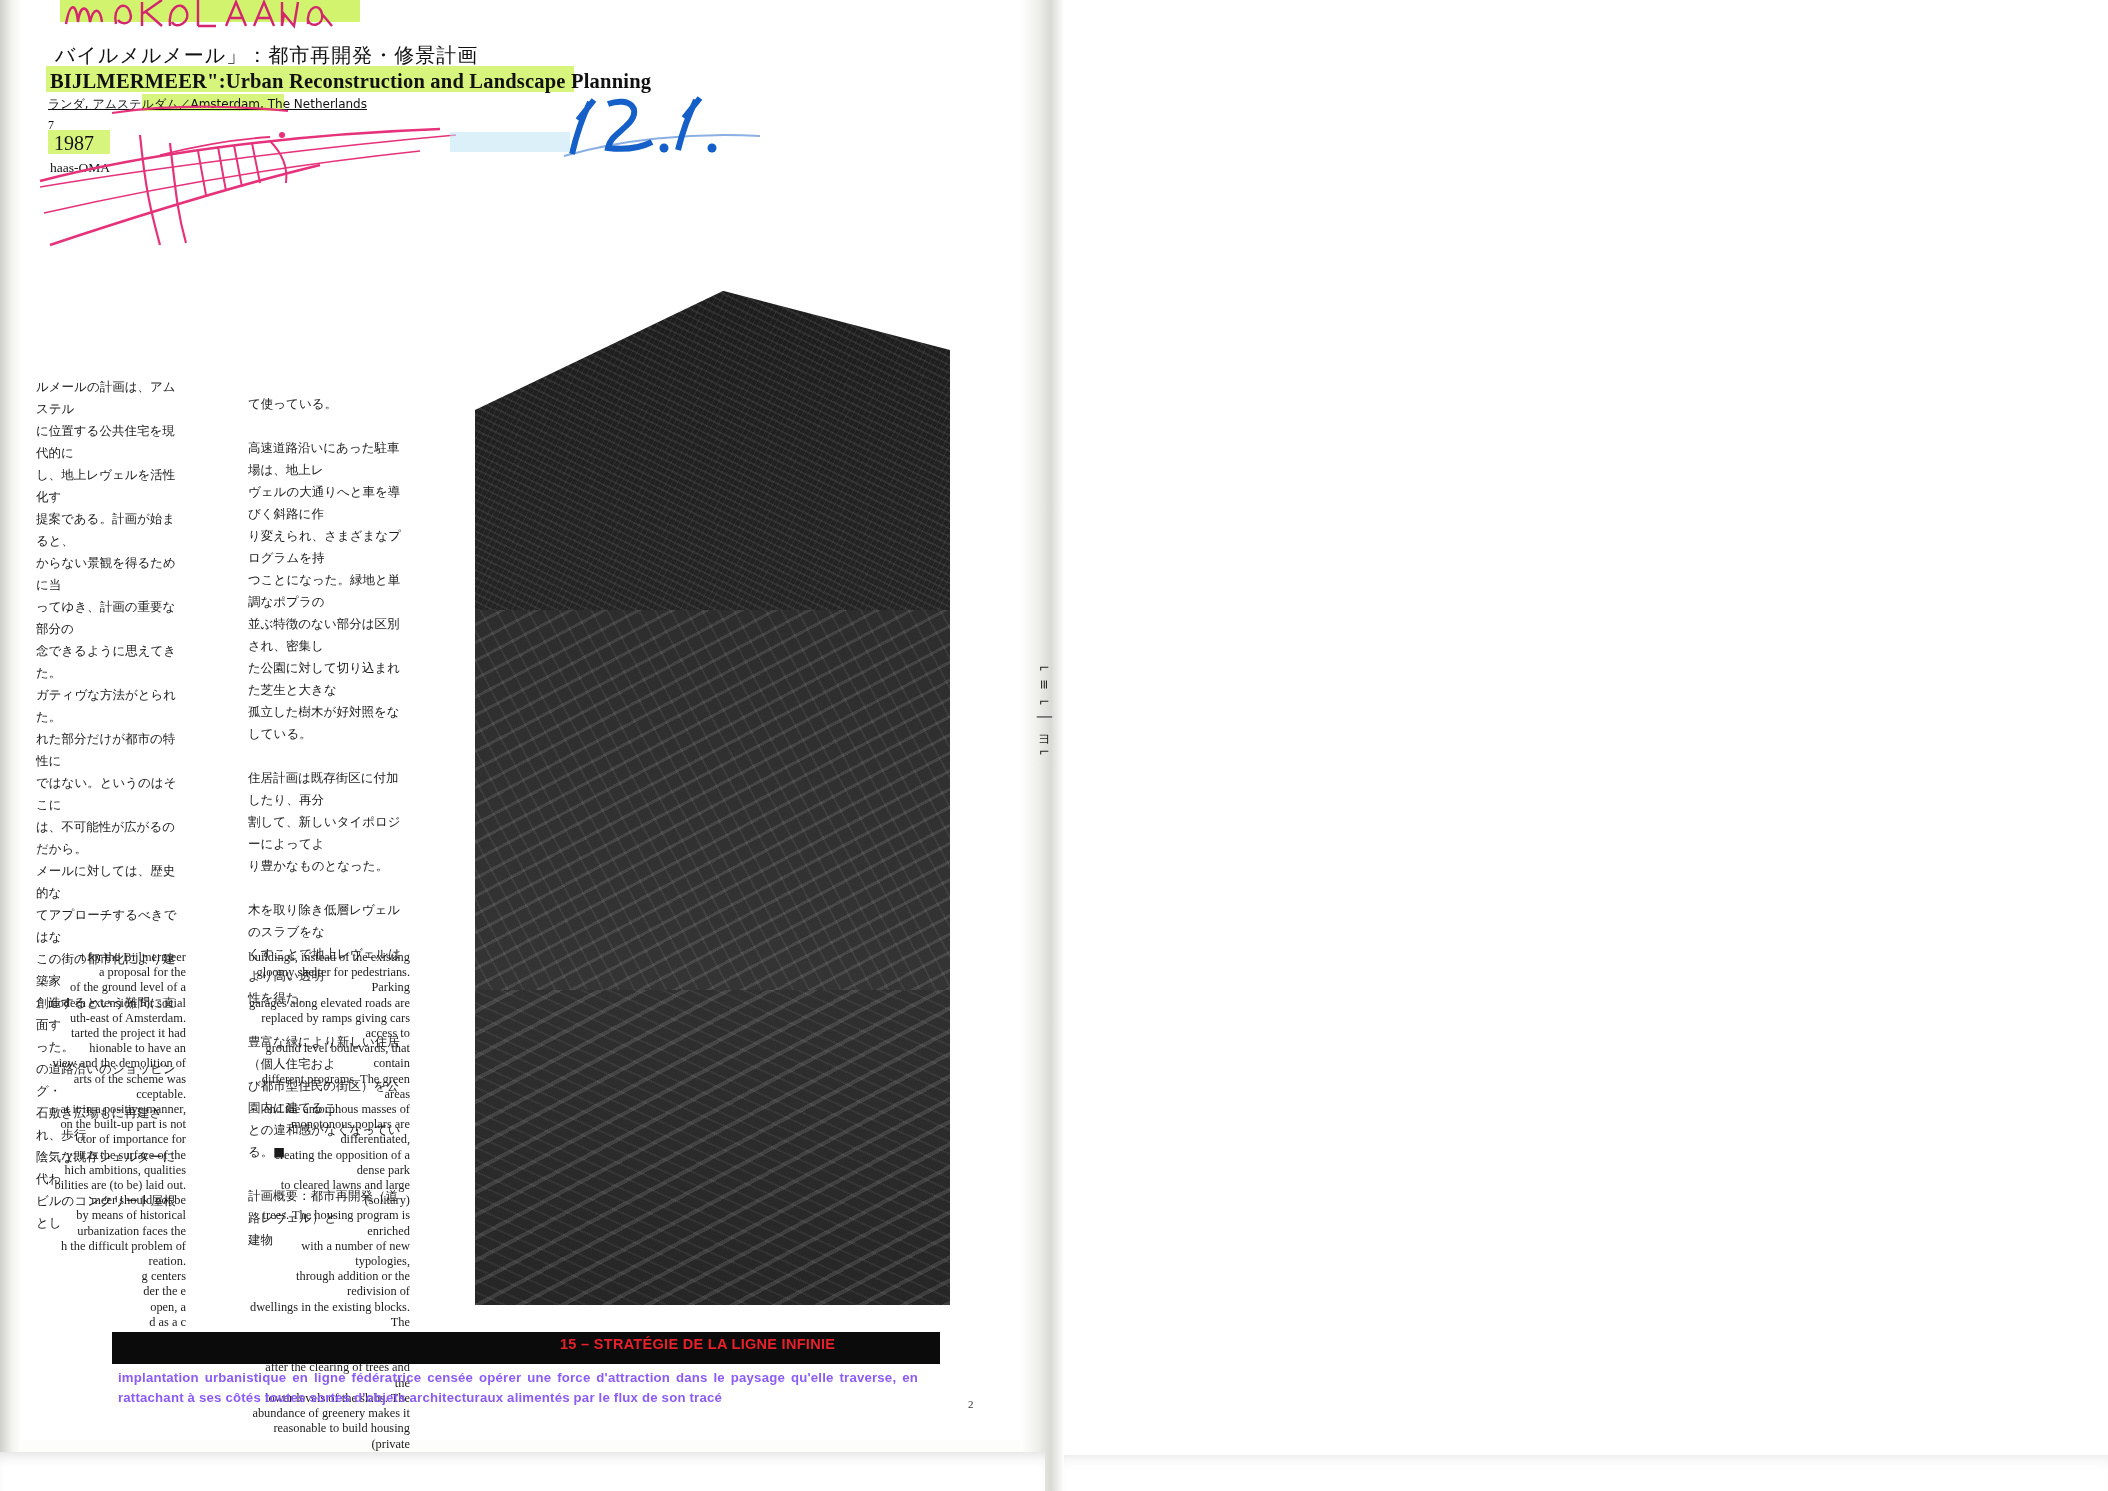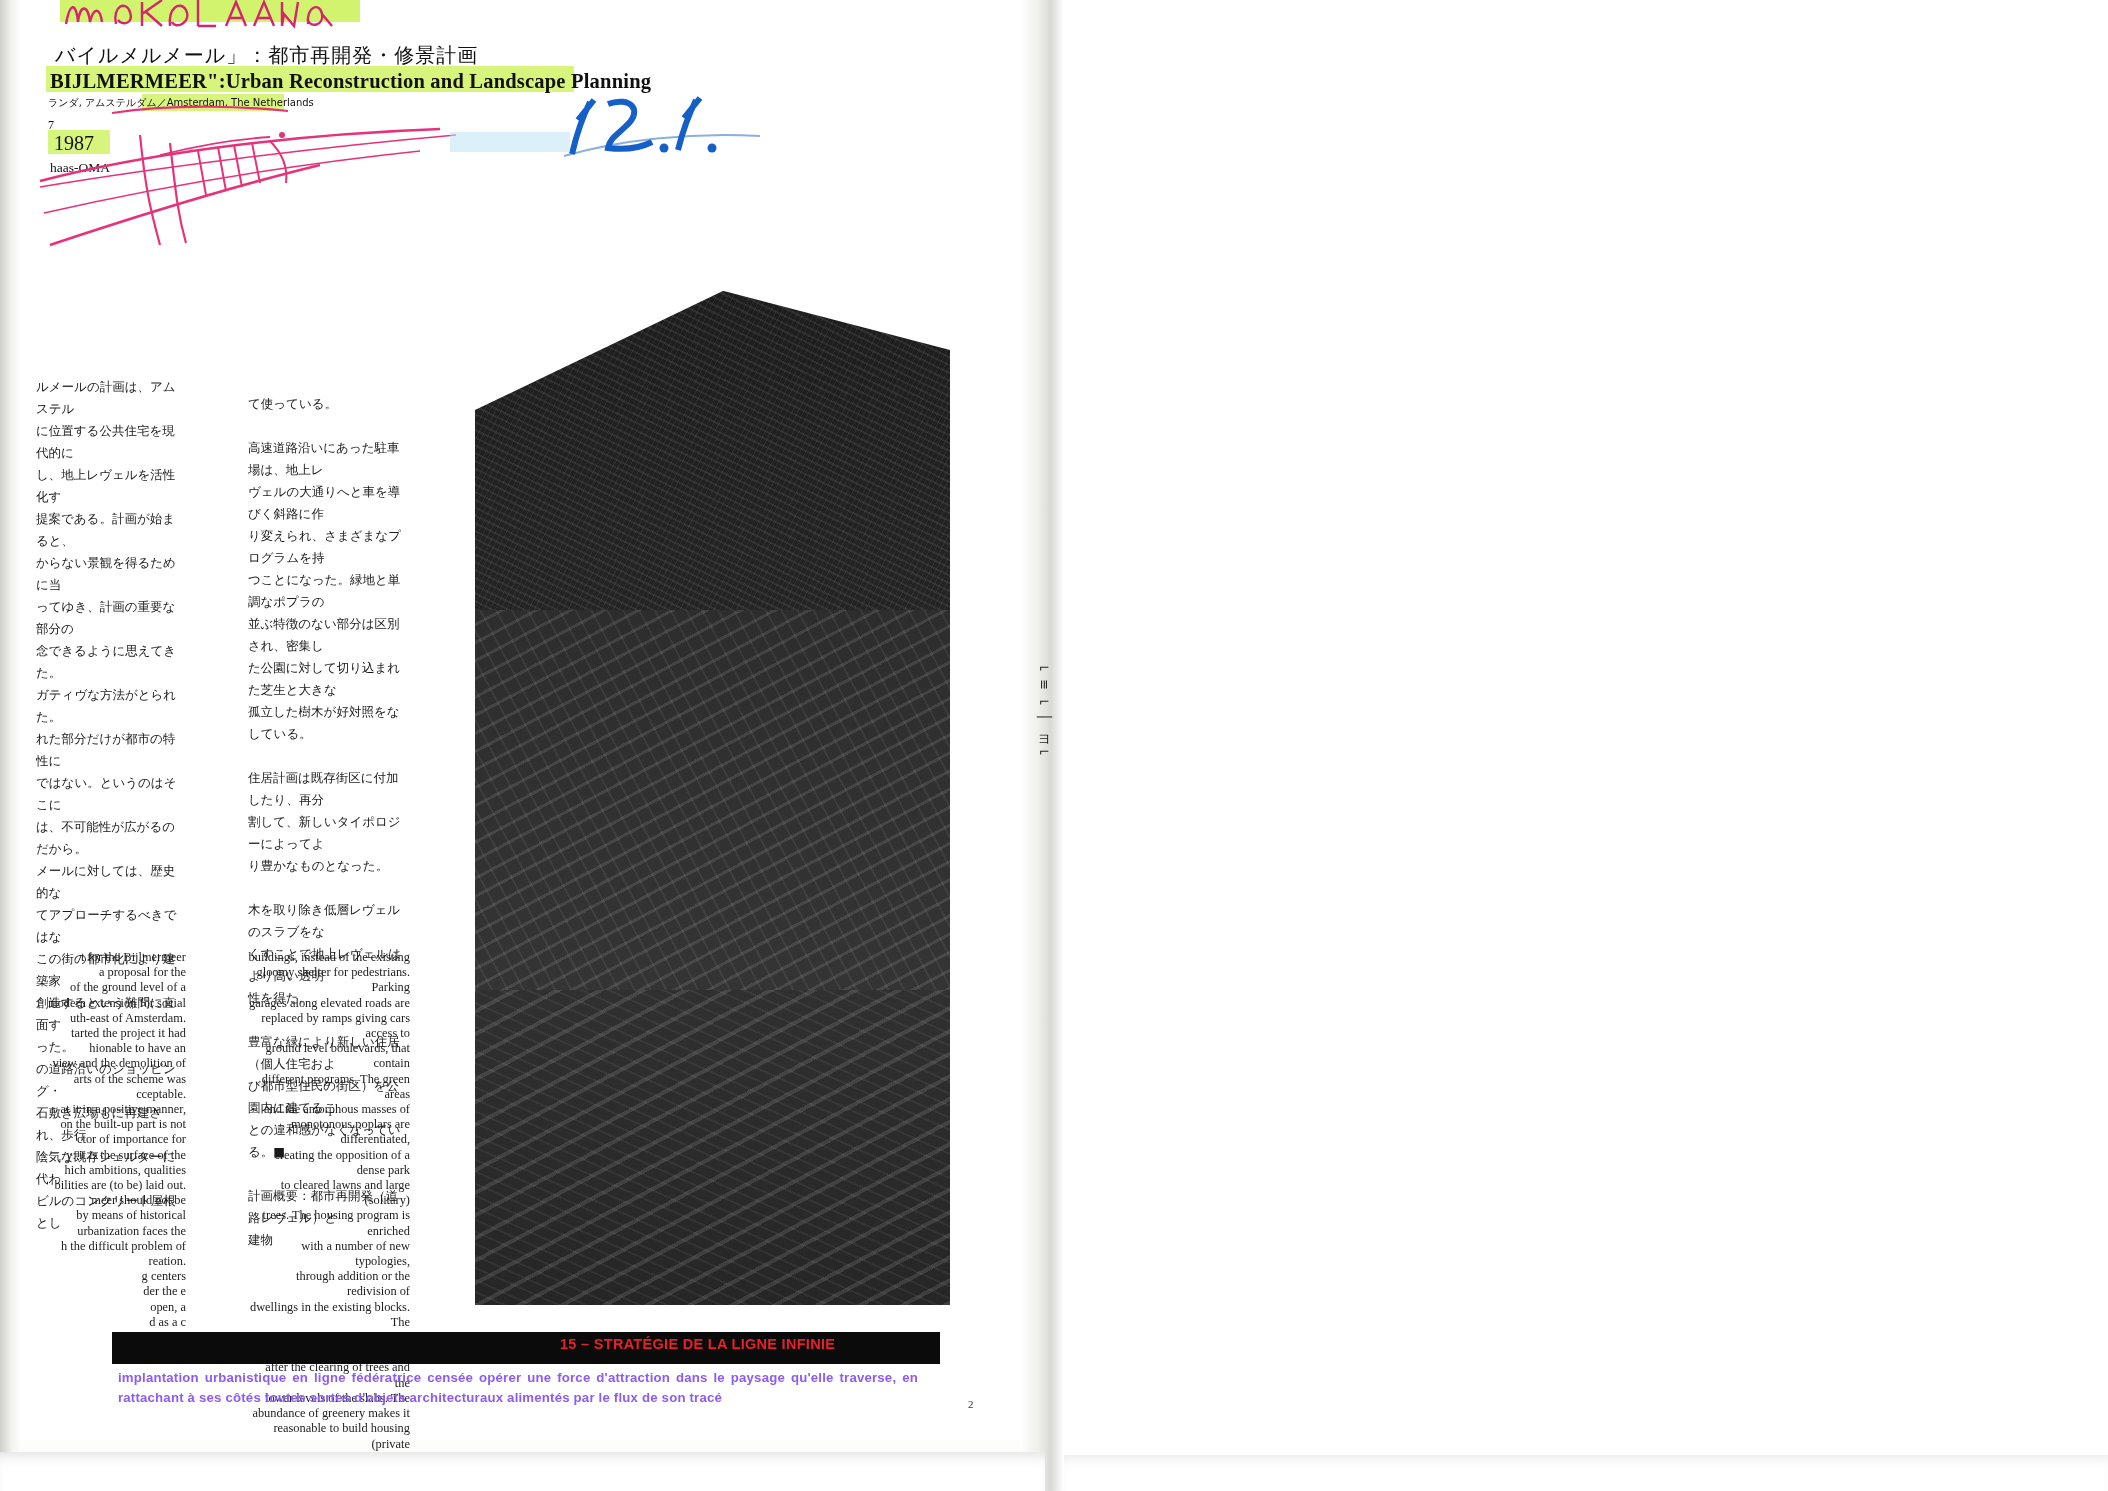--- a/index.html
+++ b/index.html
@@ -17,21 +17,21 @@
   .edge-shadow-l{position:absolute;left:0;top:0;width:22px;height:1491px;
      background:linear-gradient(90deg,#cfcfcb 0%, #f3f3f0 55%, #ffffff 100%);}
   .sheet-gutter{position:absolute;left:1020px;top:0;width:44px;height:1491px;
      background:linear-gradient(90deg,#ffffff 0%, #efefec 40%, #d9d9d5 70%, #ffffff 100%);}
 
   
   #jp-title{left:35px;top:42px;font-size:20px;letter-spacing:1px;font-family:"DejaVu Sans",sans-serif;}
   #en-title{left:30px;top:70px;font-size:20.5px;font-weight:bold;font-family:"Liberation Serif",serif;
             letter-spacing:.2px;}
   #hl-title{left:26px;top:66px;width:528px;height:26px;background:#c7f04a;opacity:.72;}
-  #loc-line{left:28px;top:96px;font-size:10px;font-family:"DejaVu Sans",sans-serif;}
+  #loc-line{left:28px;top:96px;font-size:12px;font-family:"DejaVu Sans",sans-serif;text-decoration:underline;}
   #hl-loc{left:122px;top:94px;width:142px;height:17px;background:#c7f04a;opacity:.72;}
   #num7{left:28px;top:118px;font-size:12px;}
   #year{left:34px;top:132px;font-size:20px;font-family:"Liberation Serif",serif;}
   #hl-year{left:28px;top:130px;width:62px;height:24px;background:#c7f04a;opacity:.72;}
   #oma-line{left:30px;top:160px;font-size:13.5px;}
 
   
   .hand{position:absolute;pointer-events:none;}
 
   

